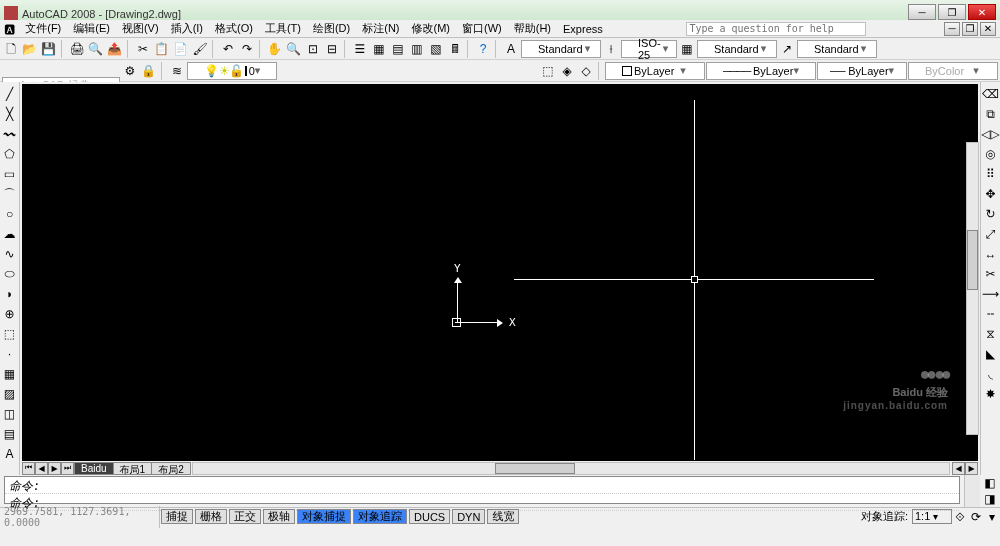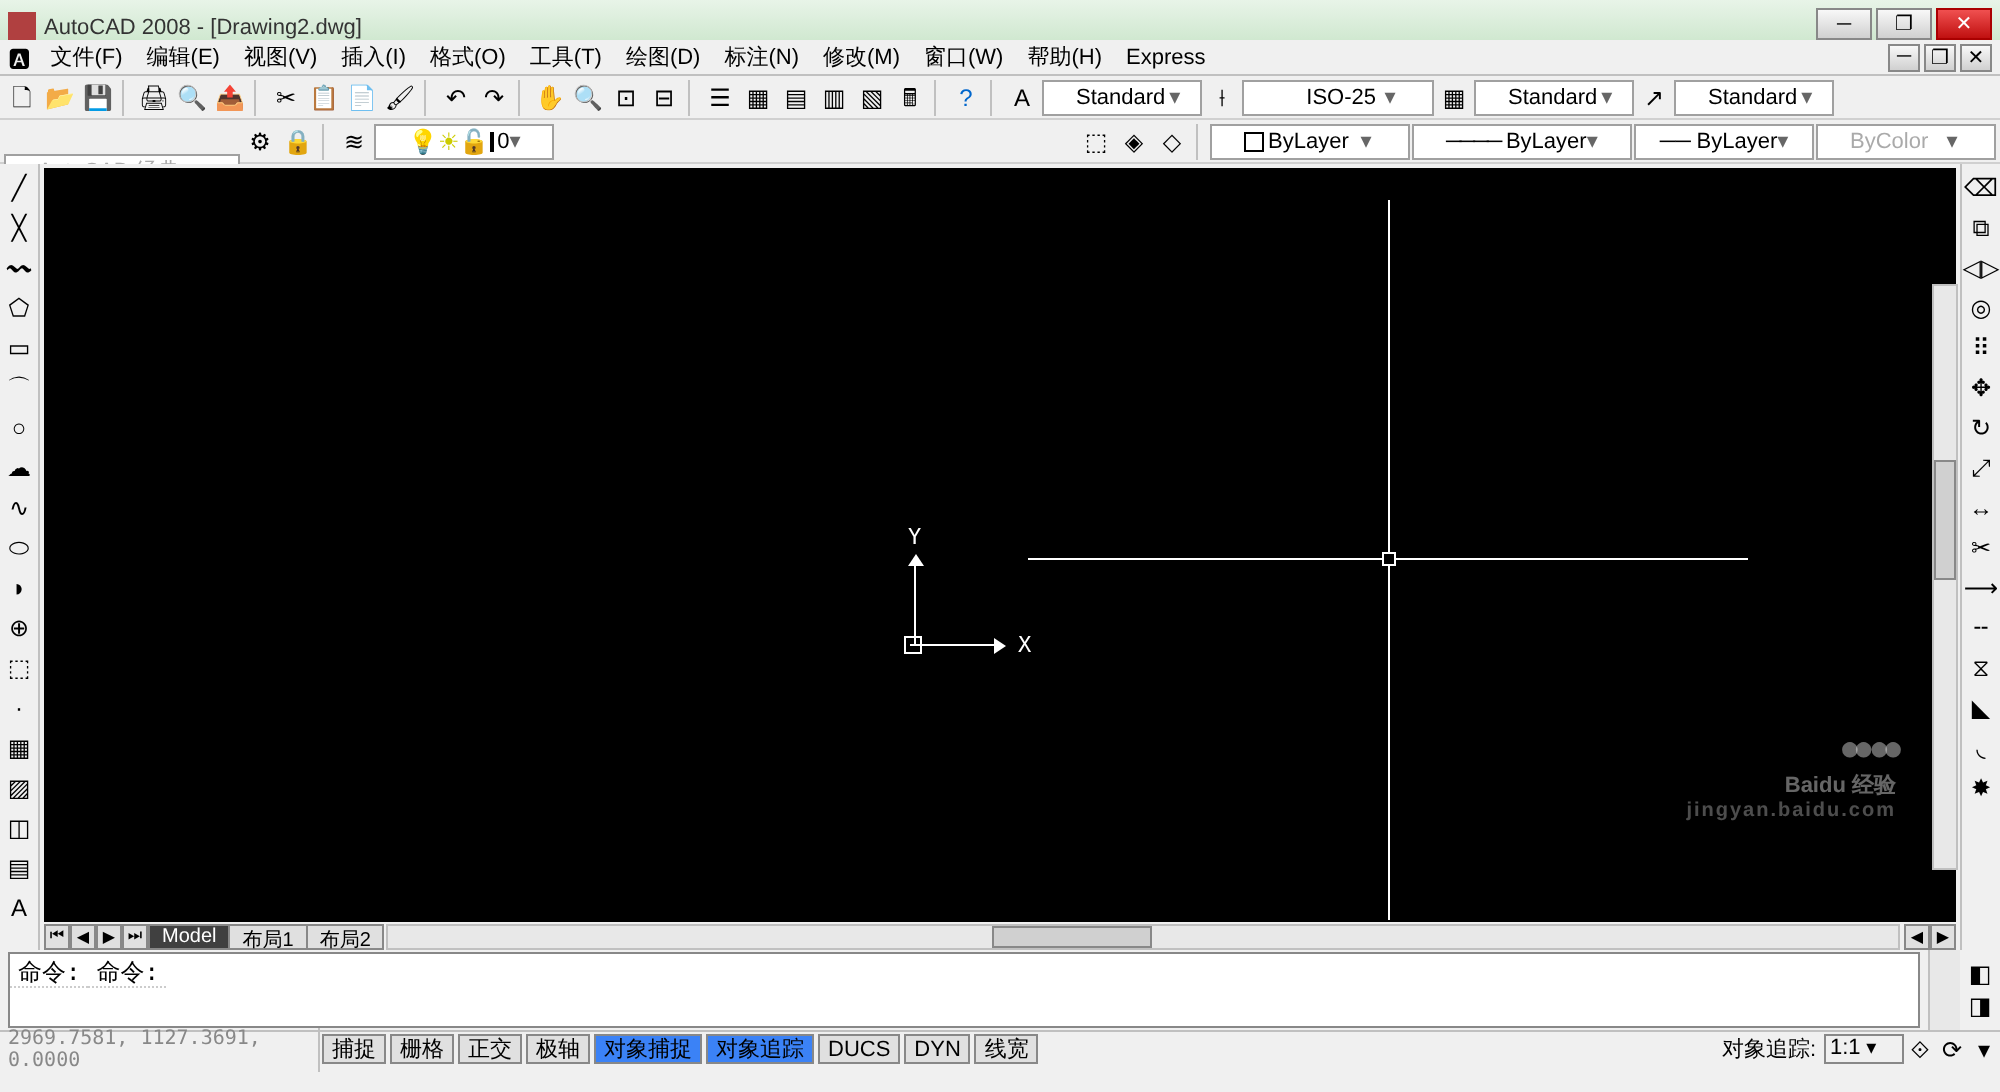--- a/index.html
+++ b/index.html
@@ -60,21 +60,21 @@
 .tab { height: 13px; padding: 0 6px; border: 1px solid #888; background: #e0e0e0; font-size: 10px; margin-right: -1px; }
 .tab.active { background: #404040; color: #fff; }
 .nav-btn { width: 13px; height: 13px; border: 1px solid #888; background: #e0e0e0; display: flex; align-items: center; justify-content: center; font-size: 8px; }
 .htrack { flex: 1; height: 13px; background: #e8e8e8; border: 1px solid #c0c0c0; margin: 0 2px; position: relative; }
 .hthumb { position: absolute; left: 40%; width: 80px; height: 100%; background: #d0d0d0; border: 1px solid #888; }
 .vscroll { position: absolute; right: 0; top: 60px; bottom: 40px; width: 14px; }
 .vtrack { width: 13px; height: 100%; background: #e8e8e8; border: 1px solid #c0c0c0; position: relative; }
 .vthumb { position: absolute; top: 30%; height: 60px; width: 100%; background: #d0d0d0; border: 1px solid #888; }
 
 
-.cmd-window { height: 38px; border: 1px solid #888; margin: 1px 4px; background: #fff; display: flex; flex-direction: row; }
+.cmd-window { height: 28px; border: 1px solid #888; margin: 1px 4px; background: #fff; display: flex; flex-direction: column; font-style: italic; }
 .cmd-line { height: 17px; padding: 1px 4px; font-family: SimSun, monospace; font-size: 12px; border-bottom: 1px dotted #ccc; }
 .cmd-scroll { width: 16px; background: #e8e8e8; border-left: 1px solid #c0c0c0; }
 
 
 .statusbar { height: 18px; background: #f0f0f0; border-top: 1px solid #c0c0c0; display: flex; align-items: center; font-size: 11px; }
 .coords { width: 160px; padding: 0 4px; color: #888; font-family: monospace; font-size: 10px; border-right: 1px solid #c0c0c0; }
 .status-btn { padding: 0 4px; border: 1px solid #888; margin: 0 1px; height: 15px; background: #e0e0e0; display: flex; align-items: center; font-size: 11px; }
 .status-btn.active { background: #3b82f6; }
 .status-spacer { flex: 1; }
 .scale-combo { width: 40px; height: 15px; border: 1px solid #888; font-size: 10px; padding: 0 2px; }
@@ -104,20 +104,21 @@
   <span class="menu-item">视图(V)</span>
   <span class="menu-item">插入(I)</span>
   <span class="menu-item">格式(O)</span>
   <span class="menu-item">工具(T)</span>
   <span class="menu-item">绘图(D)</span>
   <span class="menu-item">标注(N)</span>
   <span class="menu-item">修改(M)</span>
   <span class="menu-item">窗口(W)</span>
   <span class="menu-item">帮助(H)</span>
   <span class="menu-item">Express</span>
+  <input class="help-input" placeholder="Type a question for help" style="">
   <div class="doc-btns">
     <div class="win-btn">─</div>
     <div class="win-btn">❐</div>
     <div class="win-btn">✕</div>
   </div>
 </div>
 
 <div class="toolbar-row">
   <div class="tb-btn">
       <span class="gl">🗋</span>
@@ -198,21 +199,21 @@
   <div class="tb-btn">
       <span class="gl">A</span>
     </div>
   <div class="tb-combo" style="width:80px;">
       <span>Standard</span>
       <span class="dd">▾</span>
     </div>
   <div class="tb-btn">
       <span class="gl">⟊</span>
     </div>
-  <div class="tb-combo" style="width:96px;justify-content:flex-end;">
+  <div class="tb-combo" style="width:56px;">
       <span>ISO-25</span>
       <span class="dd">▾</span>
     </div>
   <div class="tb-btn">
       <span class="gl">▦</span>
     </div>
   <div class="tb-combo" style="width:80px;">
       <span>Standard</span>
       <span class="dd">▾</span>
     </div>
@@ -351,21 +352,21 @@
         <div class="paws">●● ●●</div>
         <div>Baidu 经验</div>
         <div class="sub">jingyan.baidu.com</div>
       </div>
     </div>
     <div class="hscroll">
       <div class="nav-btn">⏮</div>
       <div class="nav-btn">◀</div>
       <div class="nav-btn">▶</div>
       <div class="nav-btn">⏭</div>
-      <div class="tab active">Model</div>
+      <div class="tab active">Baidu</div>
       <div class="tab">布局1</div>
       <div class="tab">布局2</div>
       <div class="htrack">
           <div class="hthumb"></div>
         </div>
       <div class="nav-btn">◀</div>
       <div class="nav-btn">▶</div>
     </div>
   </div>
 

